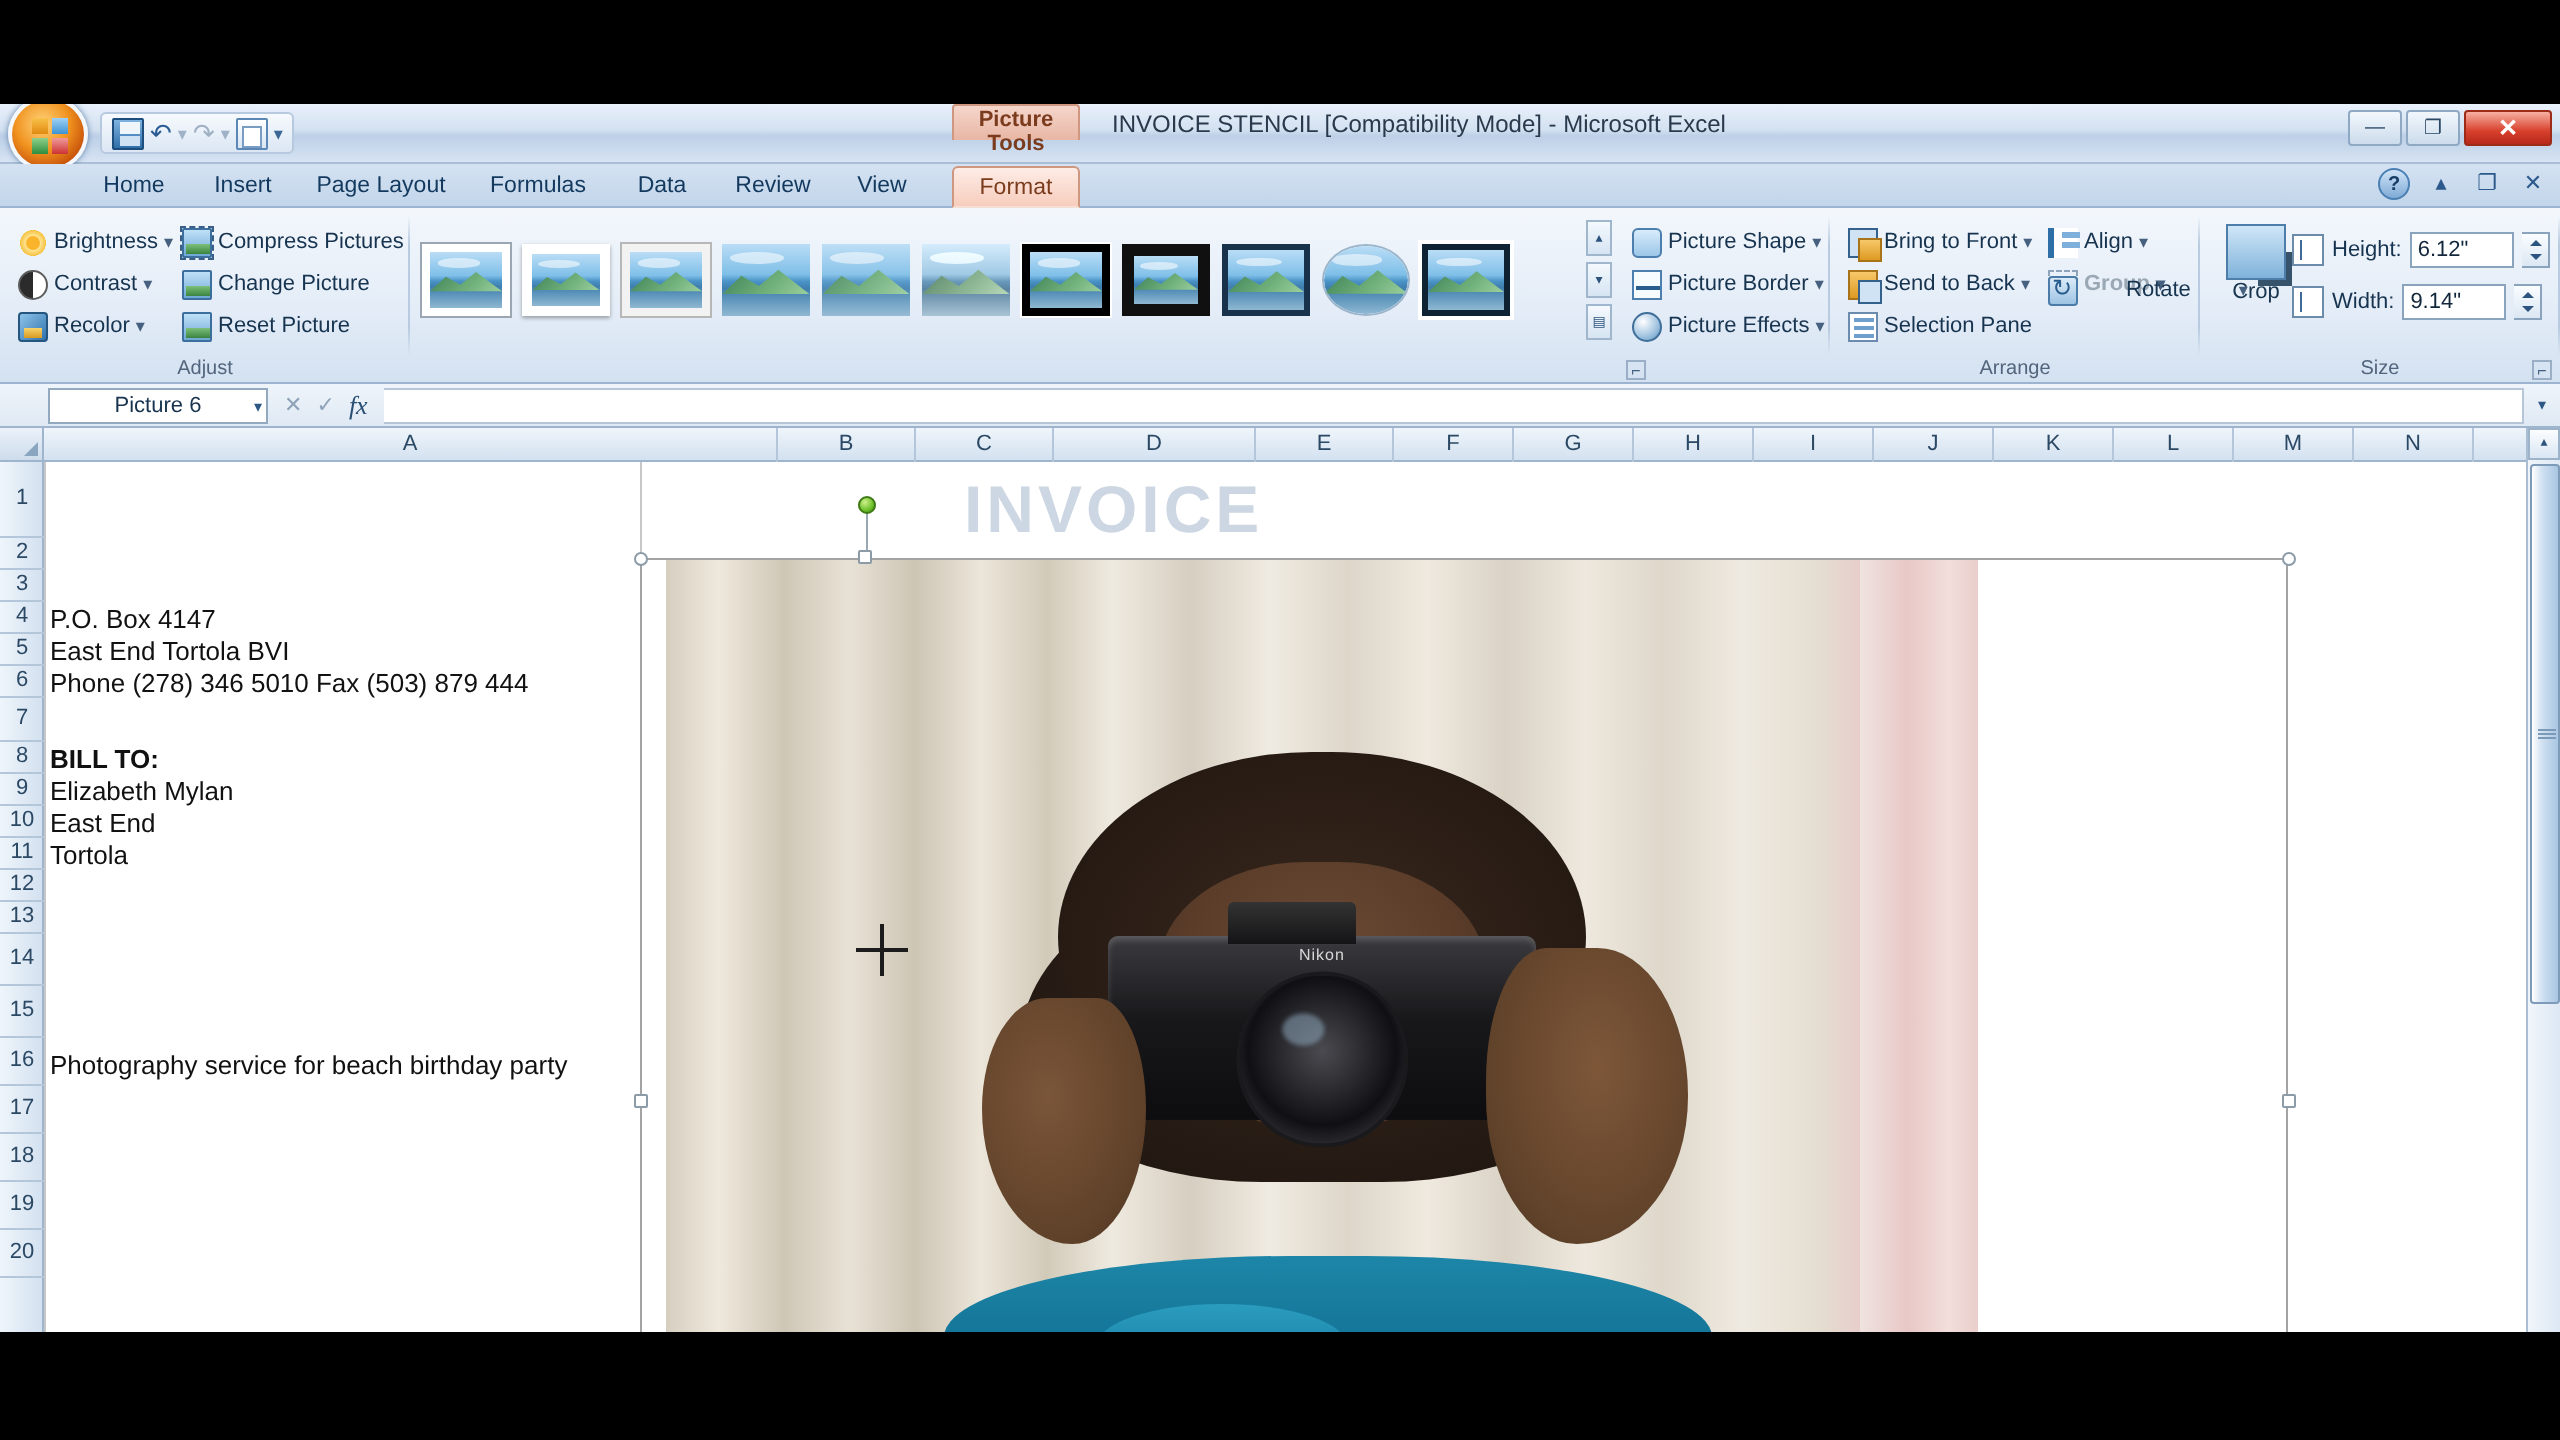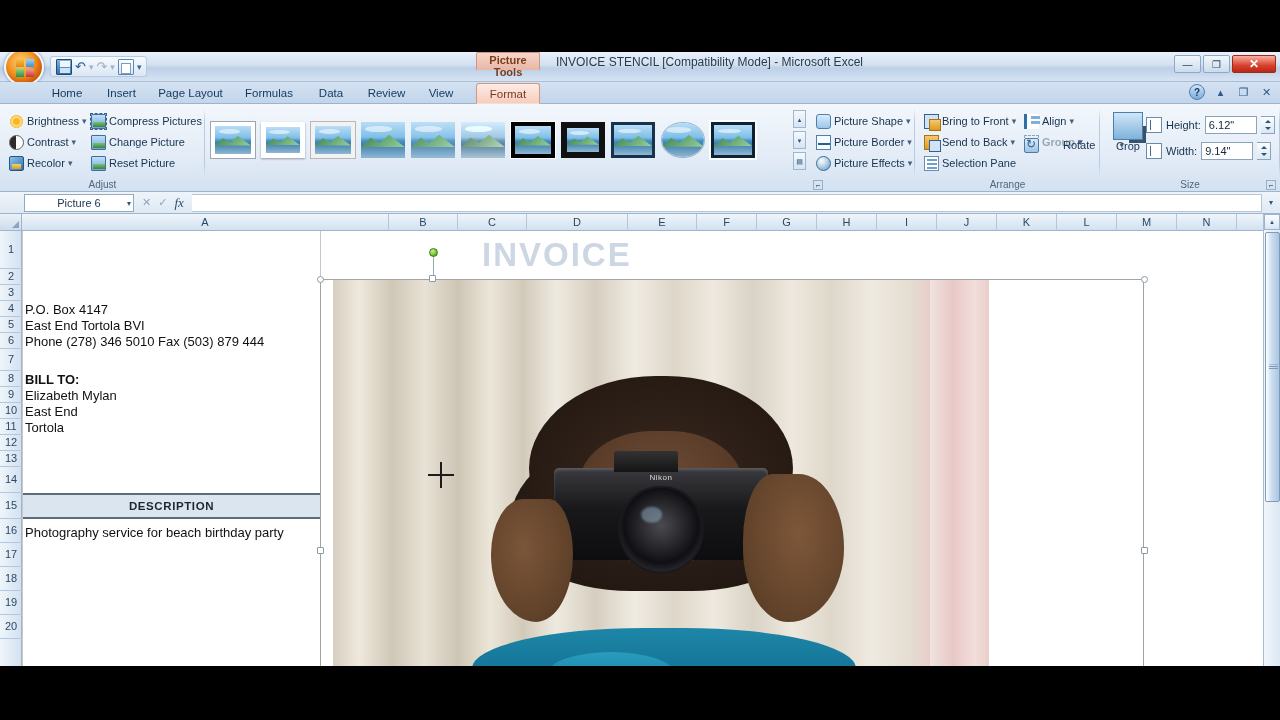--- a/index.html
+++ b/index.html
@@ -544,21 +544,20 @@
 
       <div class="cellText" style="left:3px; top:71px;">P.O. Box 4147</div>
       <div class="cellText" style="left:3px; top:87px;">East End Tortola BVI</div>
       <div class="cellText" style="left:3px; top:103px;">Phone (278) 346 5010    Fax (503) 879 444</div>
 
       <div class="cellText" style="left:3px; top:141px; font-weight:700;">BILL TO:</div>
       <div class="cellText" style="left:3px; top:157px;">Elizabeth Mylan</div>
       <div class="cellText" style="left:3px; top:173px;">East End</div>
       <div class="cellText" style="left:3px; top:189px;">Tortola</div>
 
-      <div class="descbar" style="left:1px; top:262px; width:297px; height:26px; line-height:22px;">DESCRIPTION</div>
 
       <div class="cellText" style="left:3px; top:294px;">Photography service for beach birthday party</div>
 
       <div class="pic" style="left:298px; top:48px; width:656px; height:404px;margin-left:13px;">
         <div class="curtain"></div>
         <div class="rightwall"></div>
         <div class="person">
           <div class="hair2"></div>
           <div class="hair"></div>
           <div class="face"></div>

